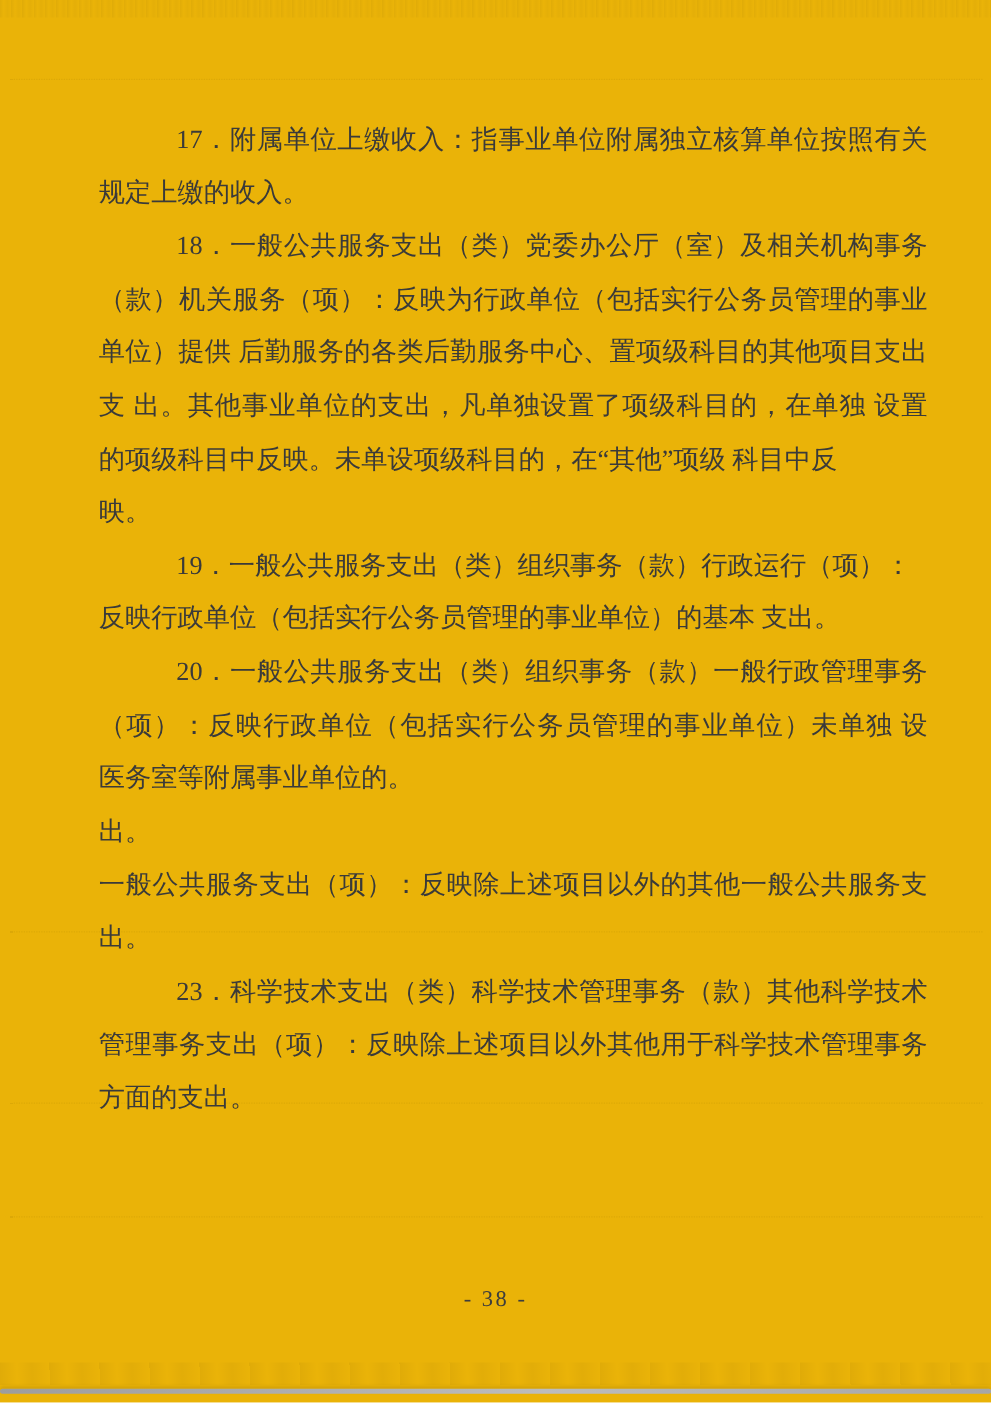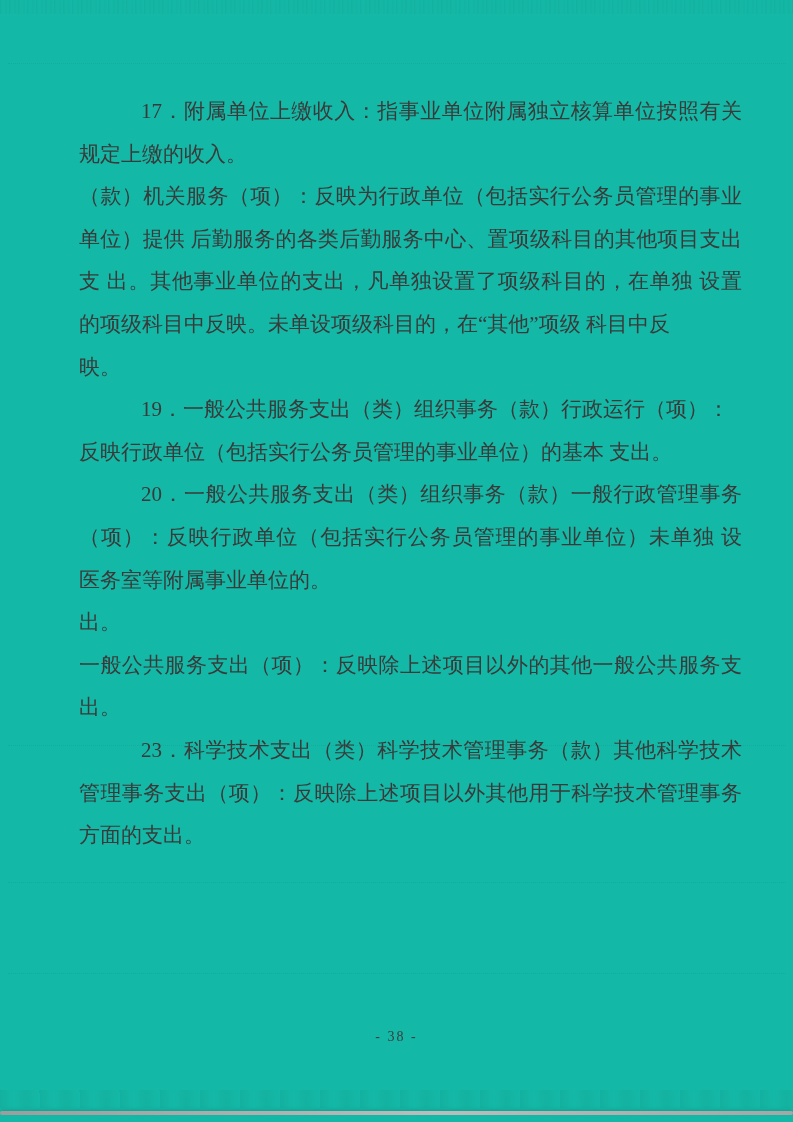--- a/index.html
+++ b/index.html
@@ -4,21 +4,21 @@
 <style>
   html, body {
     margin: 0;
     padding: 0;
     background: #ffffff;
   }
   .page {
     position: relative;
     width: 793px;
     height: 1122px;
-    background: #14b8a6;
+    background: #eab308;
     overflow: hidden;
     font-family: "Liberation Serif", "DejaVu Serif", serif;
     text-decoration: underline;
   }
   
   .scan-top {
     position: absolute;
     top: 0; left: 0;
     width: 793px; height: 14px;
     background: repeating-linear-gradient(
@@ -72,39 +72,40 @@
     overflow: hidden;
     white-space: normal;
   }
   .line.full { text-align-last: justify; }
   .line.ind { text-indent: 62px; }
   .footer {
     position: absolute;
     top: 1029px; left: 0;
     width: 793px;
     text-align: center;
-    font-size: 14px;
+    font-size: 18px;
     letter-spacing: 2px;
     color: #3d3d3d;
   }
 </style>
 </head>
 <body>
 
 <div class="page">
 
   <div class="scan-top"></div>
   <div class="dotline d1"></div>
   <div class="dotline d2"></div>
   <div class="dotline d3"></div>
   <div class="dotline d4"></div>
 
   <div class="textblock">
     <div class="line ind full">17．附属单位上缴收入：指事业单位附属独立核算单位按照有关</div>
     <div class="line">规定上缴的收入。</div>
+    <div class="line ind full">18．一般公共服务支出（类）党委办公厅（室）及相关机构事务</div>
     <div class="line full">（款）机关服务（项）：反映为行政单位（包括实行公务员管理的事业</div>
     <div class="line full">单位）提供 后勤服务的各类后勤服务中心、置项级科目的其他项目支出</div>
     <div class="line full">支 出。其他事业单位的支出，凡单独设置了项级科目的，在单独 设置</div>
     <div class="line">的项级科目中反映。未单设项级科目的，在“其他”项级 科目中反</div>
     <div class="line">映。</div>
     <div class="line ind">19．一般公共服务支出（类）组织事务（款）行政运行（项）：</div>
     <div class="line">反映行政单位（包括实行公务员管理的事业单位）的基本 支出。</div>
     <div class="line ind full">20．一般公共服务支出（类）组织事务（款）一般行政管理事务</div>
     <div class="line full">（项）：反映行政单位（包括实行公务员管理的事业单位）未单独 设</div>
     <div class="line">医务室等附属事业单位的。</div>

